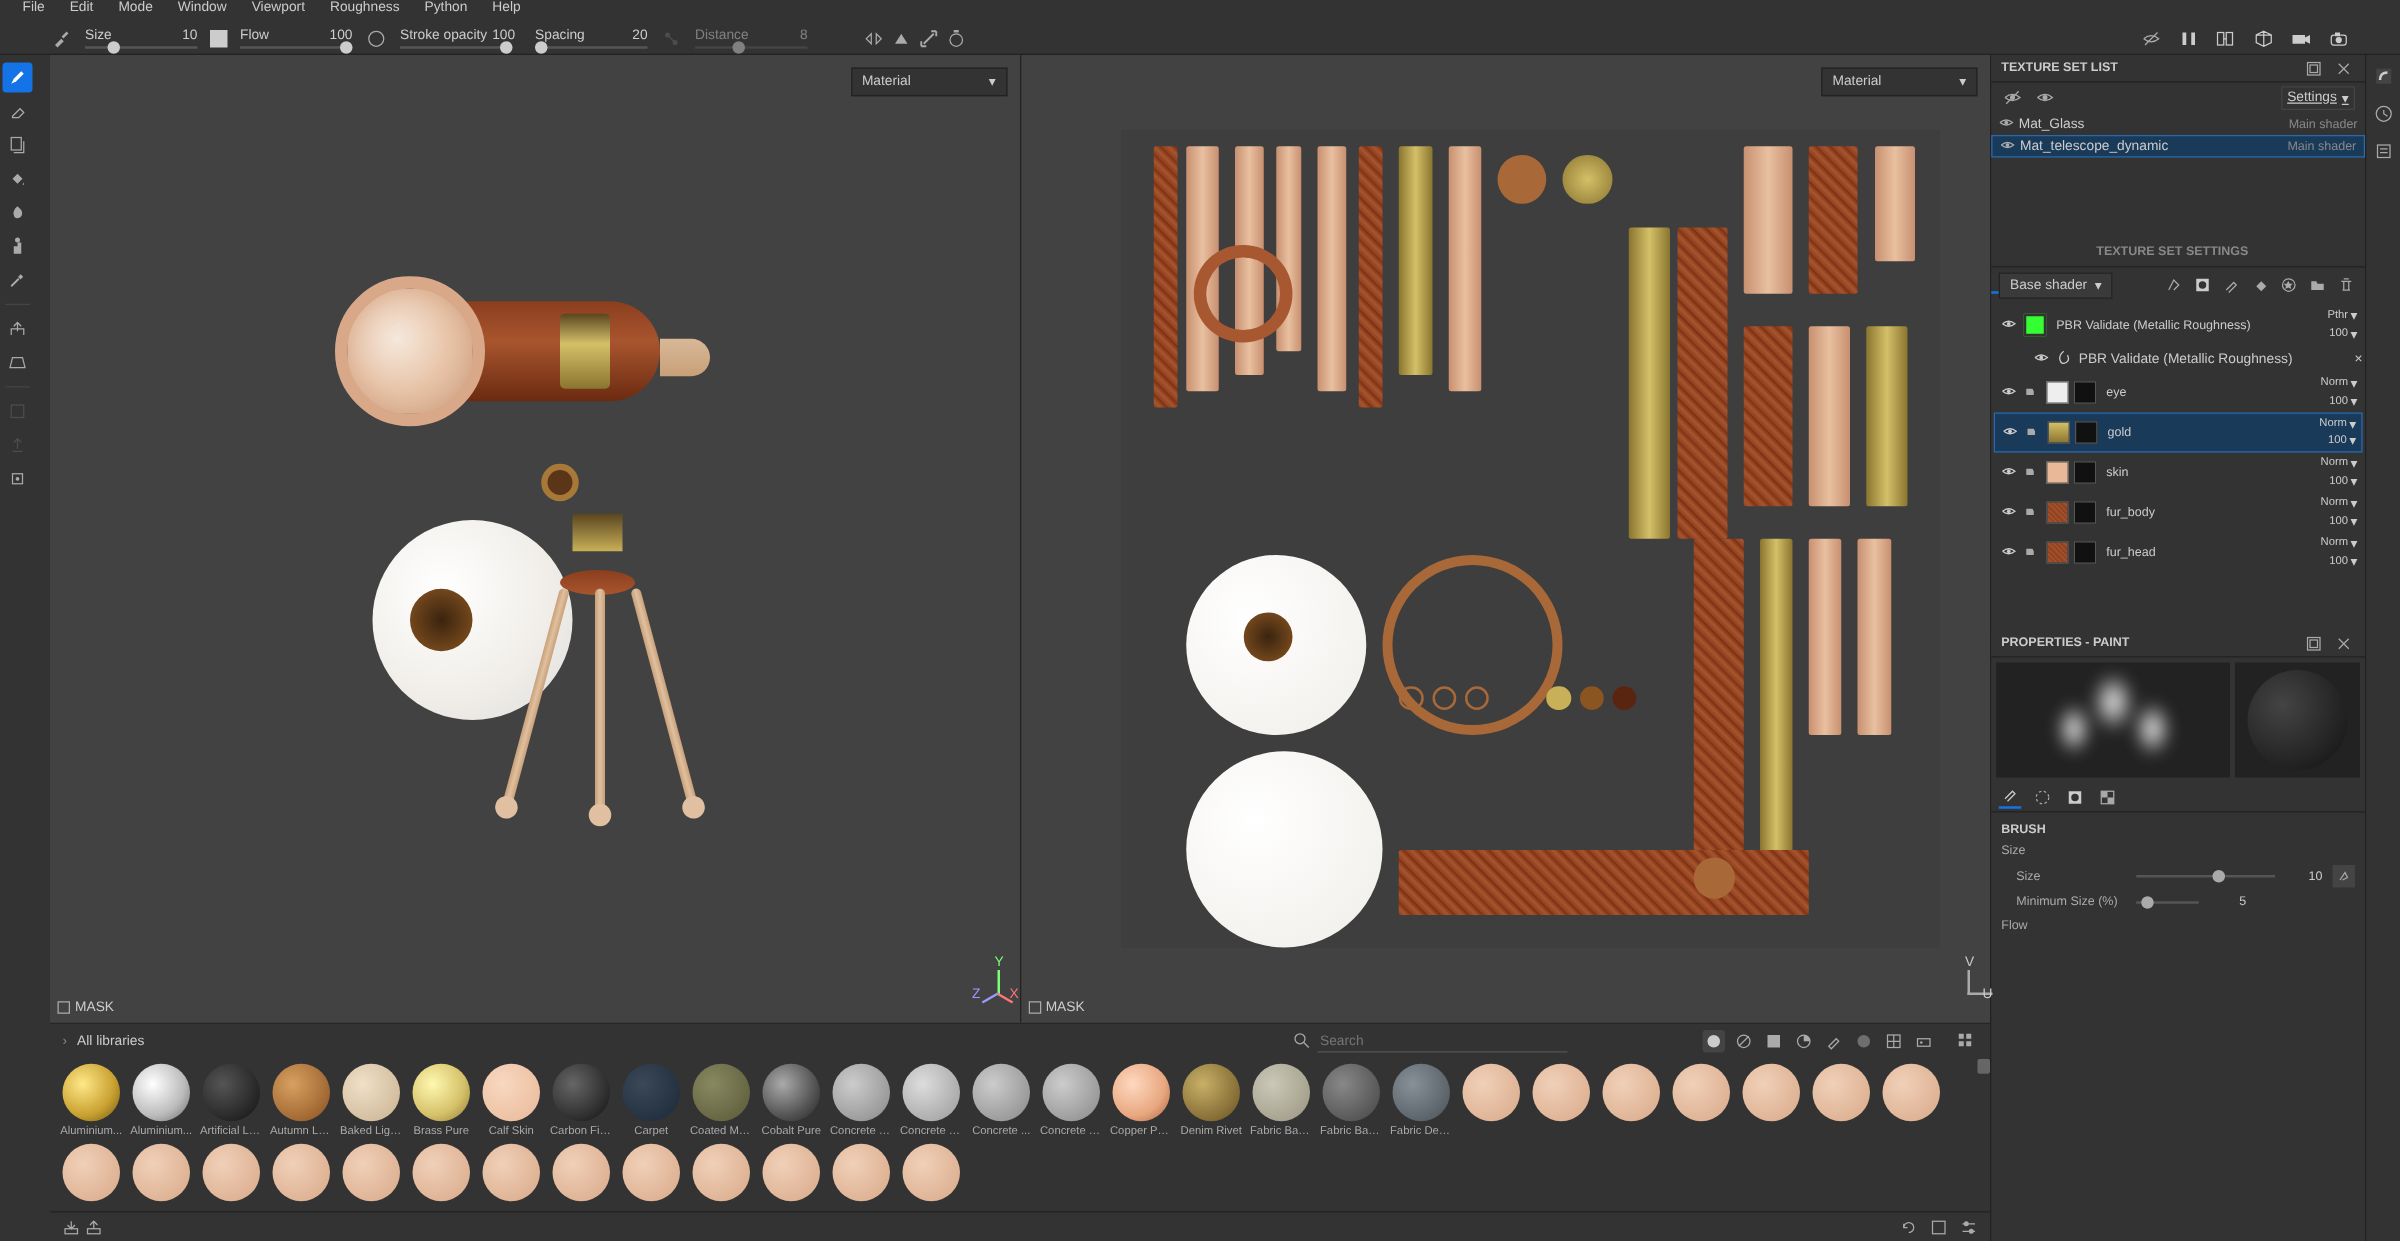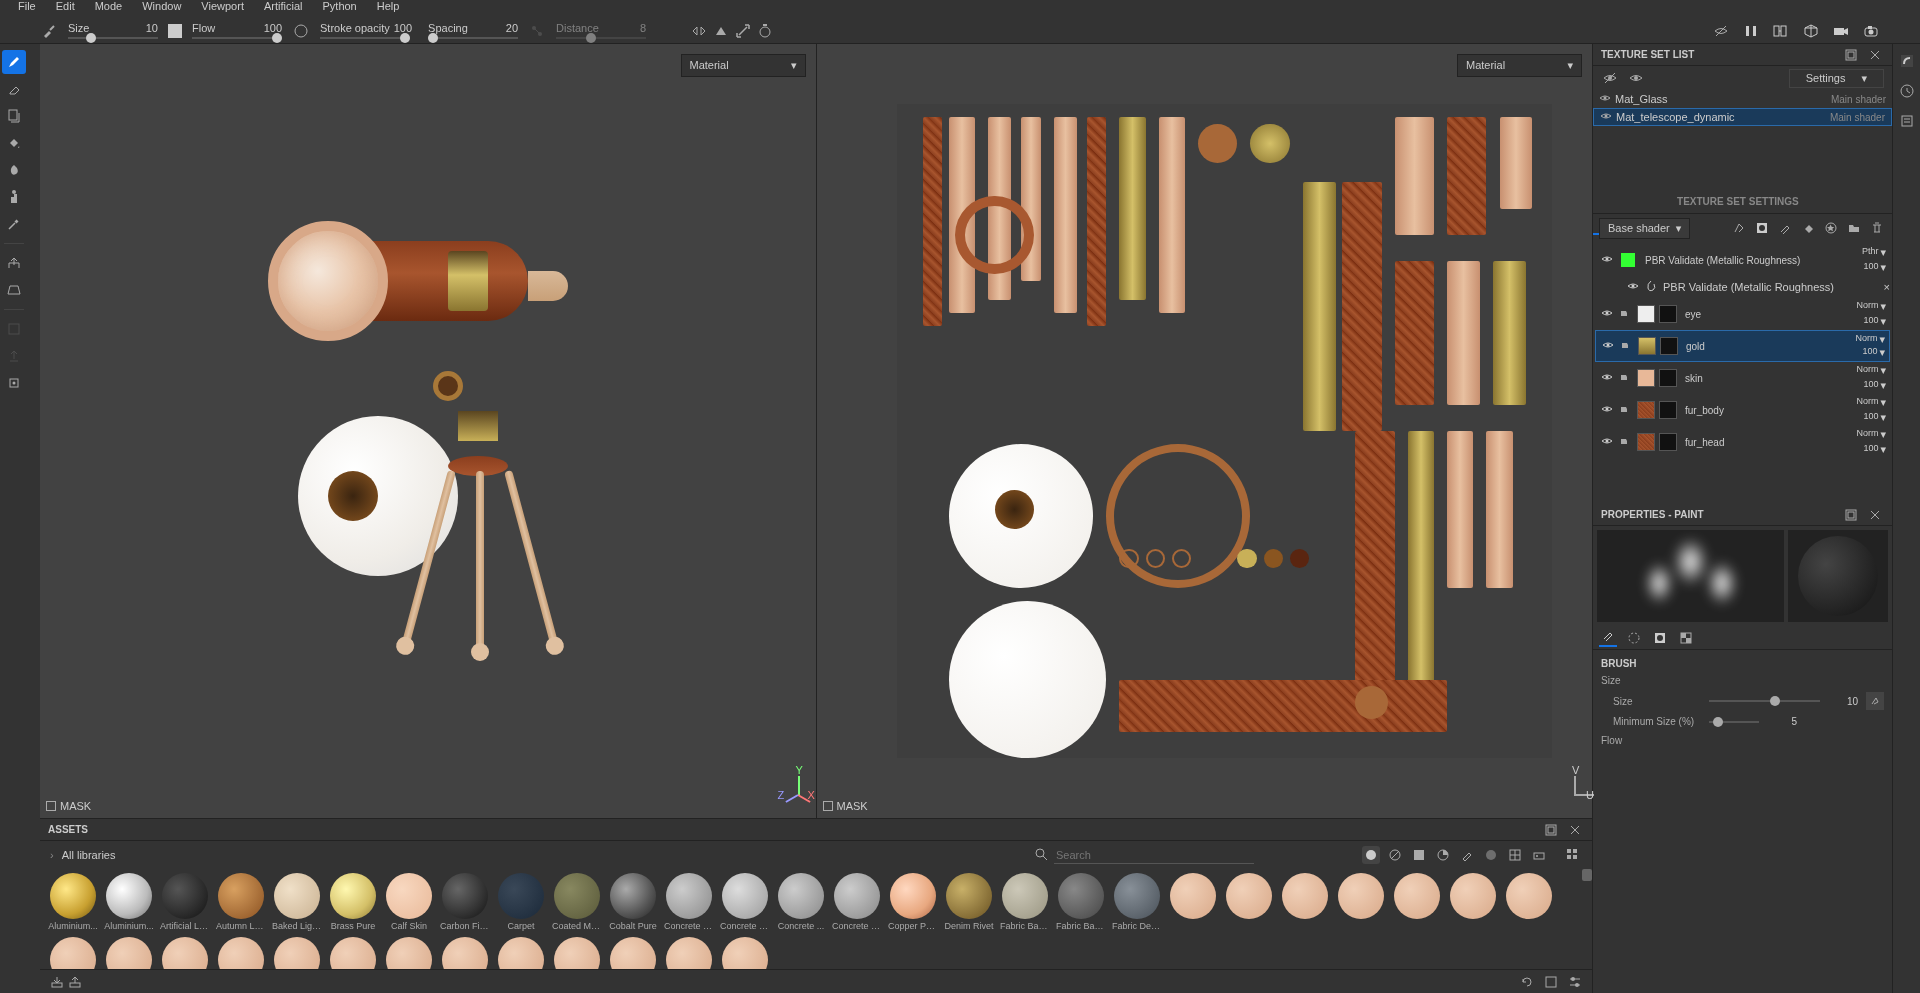--- a/index.html
+++ b/index.html
@@ -80,21 +80,21 @@
 .asset-label { font-size: 9px; color: #aaa; text-align: center; overflow: hidden; text-overflow: ellipsis; white-space: nowrap; width: 50px; }
 .assets-footer { height: 24px; display: flex; align-items: center; padding: 0 8px; border-top: 1px solid #222; }
 .assets-footer .icons-r { margin-left:auto; display:flex; gap:6px;}
 .scrollbar-v { position:absolute; right:0; top:0; width:10px; height:12px; background:#666; border-radius:2px;}
 
 .right-col { width: 300px; background: #333; display: flex; flex-direction: column; border-left: 1px solid #222; }
 .panel-header { height: 22px; background: #333; display: flex; align-items: center; padding: 0 8px; border-bottom: 1px solid #222;}
 .panel-header .title { font-weight: bold; font-size: 10px; color: #ccc; }
 .panel-header .icons-r { margin-left: auto; display: flex; gap: 6px; }
 .ts-toolbar { height: 24px; display: flex; align-items: center; padding: 0 8px; gap: 8px; }
-.ts-toolbar .settings-drop { margin-left: auto; padding: 2px 16px; border: 1px solid #444; font-size: 10px; display:flex; gap:16px; cursor:pointer;}
+.ts-toolbar .settings-drop { margin-left: auto; padding: 2px 4px; border: 1px solid #444; font-size: 10px; display:flex; gap:4px; cursor:pointer;text-decoration:underline;}
 .ts-list { padding: 0; }
 .ts-item { height: 18px; display: flex; align-items: center; padding: 0 6px; gap: 4px; cursor: pointer; }
 .ts-item.selected { background: #1a3a5a; border: 1px solid #2a6aaa; }
 .ts-item .shader { margin-left: auto; font-size: 10px; color: #888; }
 
 .tabs { height: 24px; display: flex; align-items: center; border-bottom: 1px solid #222; }
 .tab { padding: 4px 10px; font-size: 10px; font-weight: bold; color: #888; cursor: pointer; }
 .tab.active { color: #ccc; border-bottom: 2px solid #1473e6; margin-top: 44px;}
 .tab .x { margin-left: 4px; color: #888; }
 
@@ -137,21 +137,21 @@
 </style>
 </head>
 <body>
 
 <div class="menubar">
   <span>File</span>
   <span>Edit</span>
   <span>Mode</span>
   <span>Window</span>
   <span>Viewport</span>
-  <span>Artificial</span>
+  <span>Roughness</span>
   <span>Python</span>
   <span>Help</span>
 </div>
 
 <div class="toolbar">
   <div class="ic">
     <svg width="16" height="16" viewBox="0 0 16 16">
         <path d="M3 13 L8 8 L10 10 L5 15 Z" fill="#aaa"></path>
         <path d="M9 7 L13 3" stroke="#aaa" stroke-width="2"></path>
       </svg>
@@ -446,36 +446,20 @@
           <span class="ax-u">U</span>
         </div>
         <div class="vp-label">
           <div class="sq"></div>
           <span>MASK</span>
         </div>
       </div>
     </div>
 
     <div class="assets-panel">
-      <div class="assets-header">
-        <span class="title">ASSETS</span>
-        <div class="icons-r">
-          <span class="ic">
-            <svg width="12" height="12">
-                <rect x="1" y="1" width="10" height="10" fill="none" stroke="#aaa"></rect>
-                <rect x="3" y="3" width="6" height="6" fill="none" stroke="#aaa"></rect>
-              </svg>
-          </span>
-          <span class="ic">
-            <svg width="12" height="12">
-                <path d="M2 2 L10 10 M10 2 L2 10" stroke="#aaa"></path>
-              </svg>
-          </span>
-        </div>
-      </div>
       <div class="assets-sub">
         <span style="color:#888;">›</span>
         <span class="lib">All libraries</span>
         <div class="search">
           <span>
             <svg width="14" height="14">
                 <circle cx="6" cy="6" r="4" fill="none" stroke="#aaa"></circle>
                 <line x1="9" y1="9" x2="13" y2="13" stroke="#aaa"></line>
               </svg>
           </span>

